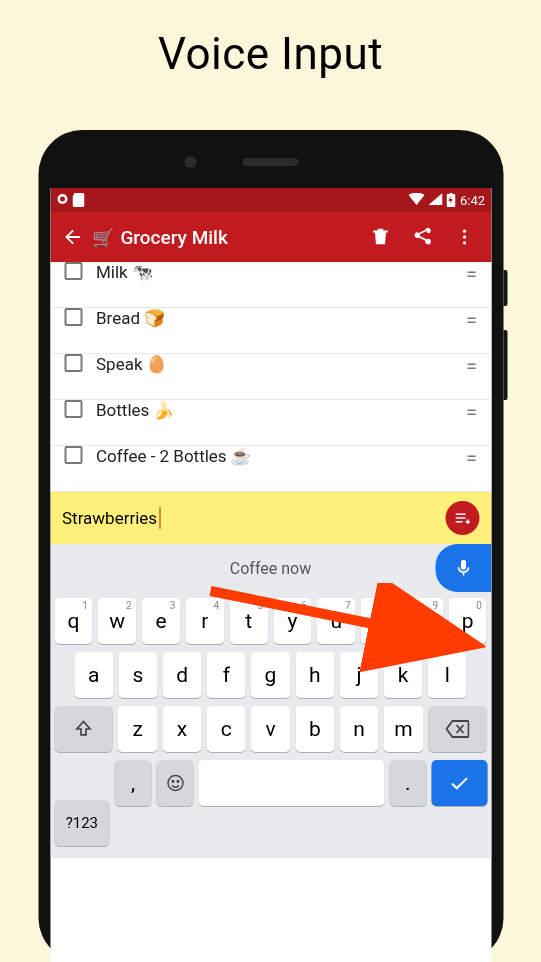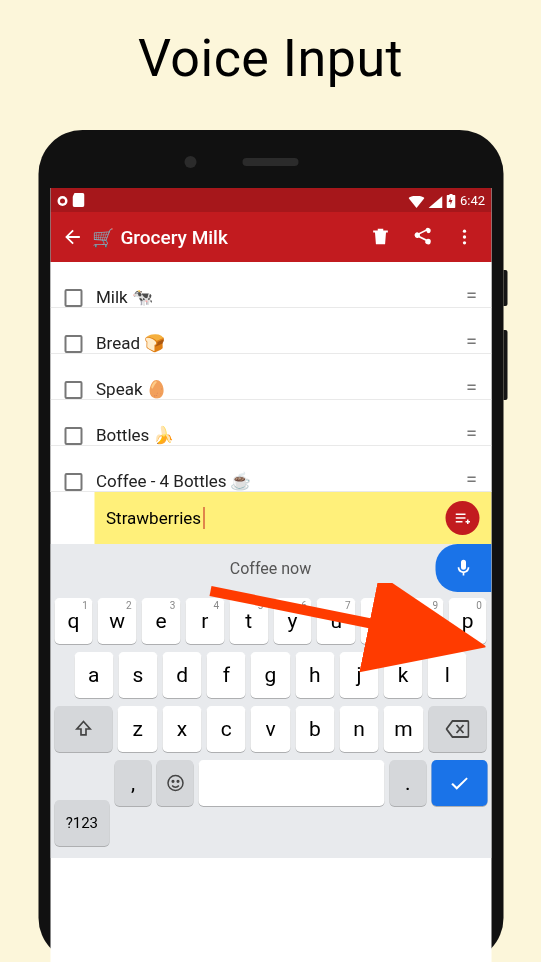--- a/index.html
+++ b/index.html
@@ -6,21 +6,21 @@
   body {
     width: 541px;
     height: 962px;
     background: #fcf6da;
     font-family: Roboto, -apple-system, Helvetica, Arial, sans-serif;
     position: relative;
     overflow: hidden;
   }
   .promo-title {
     text-align: center;
-    font-size: 52px;
+    font-size: 44px;
     font-weight: 400;
     color: #000;
     padding: 28px 0 18px 0;
     letter-spacing: 0.5px;
   }
   .phone {
     position: absolute;
     left: 50%;
     transform: translateX(-50%);
     top: 130px;
@@ -59,21 +59,21 @@
   .status-bar {
     height: 24px;
     background: #a6171b;
     display: flex;
     align-items: center;
     justify-content: space-between;
     padding: 0 6px;
     color: #fff;
     font-size: 13px;
   }
-  .status-left, .status-right { display: flex; align-items: flex-end; gap: 4px; }
+  .status-left, .status-right { display: flex; align-items: flex-start; gap: 4px; }
   .status-right svg { fill: #fff; }
   .app-bar {
     height: 50px;
     background: #c21b1f;
     display: flex;
     align-items: center;
     padding: 0 10px;
     gap: 8px;
     color: #fff;
   }
@@ -81,21 +81,21 @@
   .app-bar .title { flex: 1; font-size: 19px; font-weight: 500; display:flex; align-items:center; gap:6px; }
   .app-bar .action { width: 34px; height: 34px; display:flex; align-items:center; justify-content:center; cursor:pointer; }
   .cart-emoji { font-size: 18px; }
   .list {
     background: #efefef;
   }
   .list-item {
     background: #fff;
     border-bottom: 1px solid #e9e9e9;
     display: flex;
-    align-items: flex-end;
+    align-items: flex-start;
     padding: 0 14px;
     height: 46px;
     font-size: 17px;
     color: #222;
   }
   .checkbox {
     width: 18px;
     height: 18px;
     border: 2px solid #777;
     border-radius: 2px;
@@ -104,21 +104,20 @@
   }
   .list-item .txt { flex: 1; }
   .drag { color: #777; font-size: 20px; }
   .input-row {
     height: 52px;
     background: #fff07a;
     display: flex;
     align-items: center;
     padding: 0 12px;
     position: relative;
-    margin-left: 44px;
   }
   .input-row .txt { font-size: 17px; color: #000; }
   .cursor {
     display:inline-block;
     width: 1.5px;
     height: 22px;
     background: #c21b1f;
     margin-left: 2px;
     vertical-align: middle;
   }
@@ -300,21 +299,21 @@
         <div class="txt">Speak 🥚</div>
         <div class="drag">=</div>
       </div>
       <div class="list-item">
         <div class="checkbox"></div>
         <div class="txt">Bottles 🍌</div>
         <div class="drag">=</div>
       </div>
       <div class="list-item">
         <div class="checkbox"></div>
-        <div class="txt">Coffee - 4 Bottles ☕</div>
+        <div class="txt">Coffee - 2 Bottles ☕</div>
         <div class="drag">=</div>
       </div>
     </div>
 
     <div class="input-row">
       <span class="txt">Strawberries</span>
         <span class="cursor"></span>
       <div class="add-fab">
         <svg width="18" height="18" viewBox="0 0 24 24" fill="#fff">
             <path d="M3 6h13v2H3zm0 5h13v2H3zm0 5h9v2H3zm15-2h2v2h2v2h-2v2h-2v-2h-2v-2h2z"></path>

